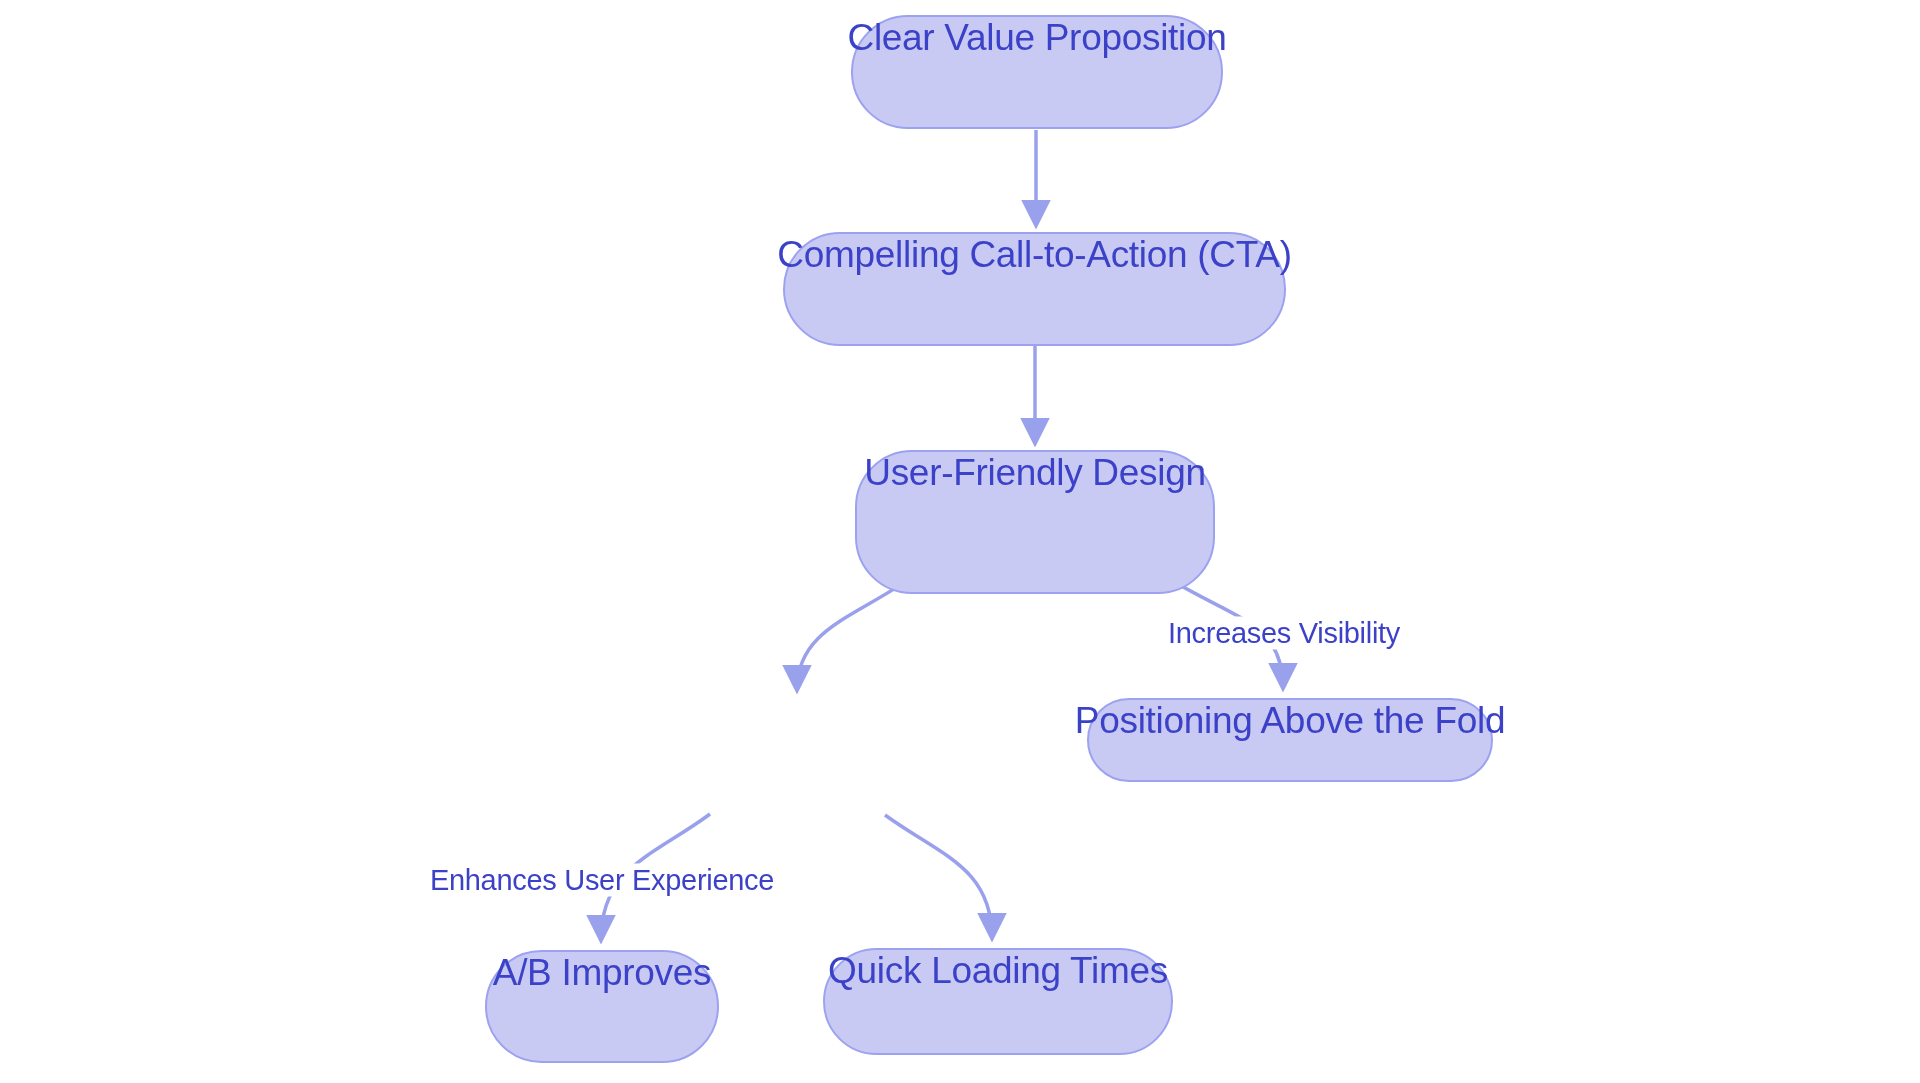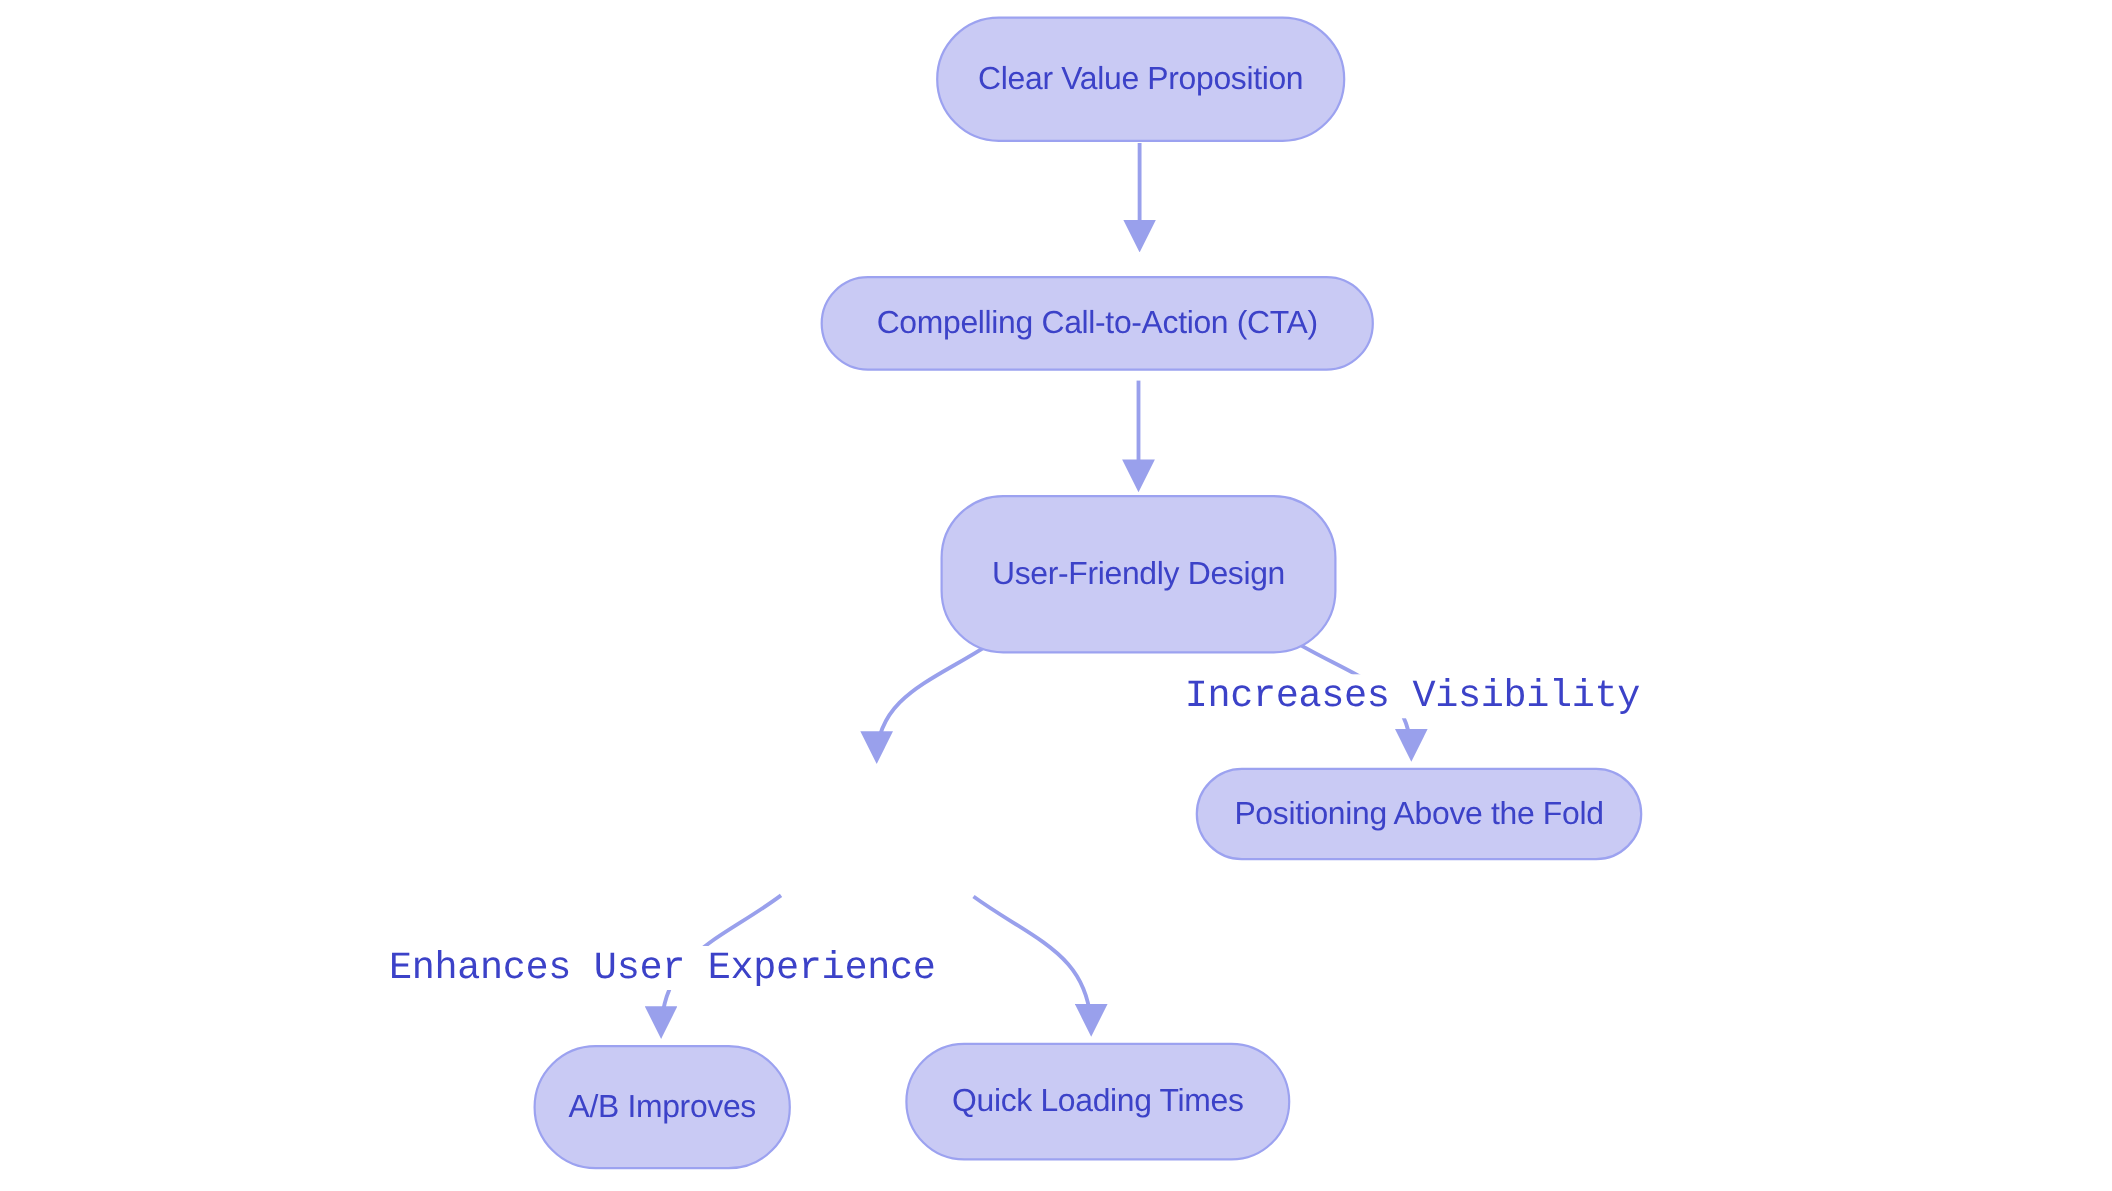--- a/index.html
+++ b/index.html
@@ -26,43 +26,42 @@
   }
   .arrowhead{fill:var(--edge);}
   .node{
     position:absolute;
     box-sizing:border-box;
     background:var(--node-fill);
     border:2px solid var(--node-border);
     border-radius:57px;
     color:var(--node-text);
     display:flex;
-    align-items:center;
+    align-items:flex-start;
     justify-content:center;
-    font-size:29px;
+    font-size:37px;
     letter-spacing:-0.3px;
     white-space:nowrap;
   }
   .n1{left:851px;top:15px;width:372px;height:114px;}
-  .n2{left:746px;top:232px;width:503px;height:86px;margin-top:19px;}
+  .n2{left:783px;top:232px;width:503px;height:114px;}
   .n3{left:855px;top:450px;width:360px;height:144px;}
   .n4{left:628px;top:700px;width:340px;height:115px;}
   .n5{left:1087px;top:698px;width:406px;height:84px;}
   .n6{left:485px;top:950px;width:234px;height:113px;}
   .n7{left:823px;top:948px;width:350px;height:107px;}
   .edge-label{
     position:absolute;
     transform:translate(-50%,-50%);
     background:var(--background);
     color:var(--label-text);
-    font-size:35px;
+    font-size:29px;
     letter-spacing:-0.3px;
     white-space:nowrap;
     padding:0 5px;
-    font-family:Liberation Mono, monospace;
   }
   .l1{left:1284px;top:633px;}
   .l2{left:602px;top:880px;}
   .l3{left:991px;top:881px;}
 </style>
 </head>
 <body>
 
 <div class="canvas">
 

